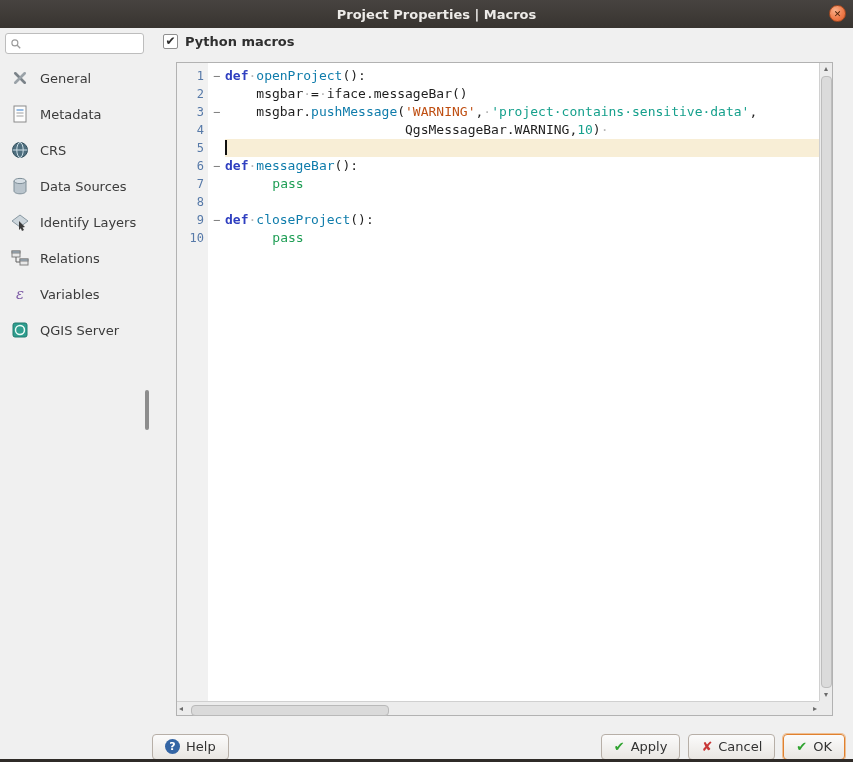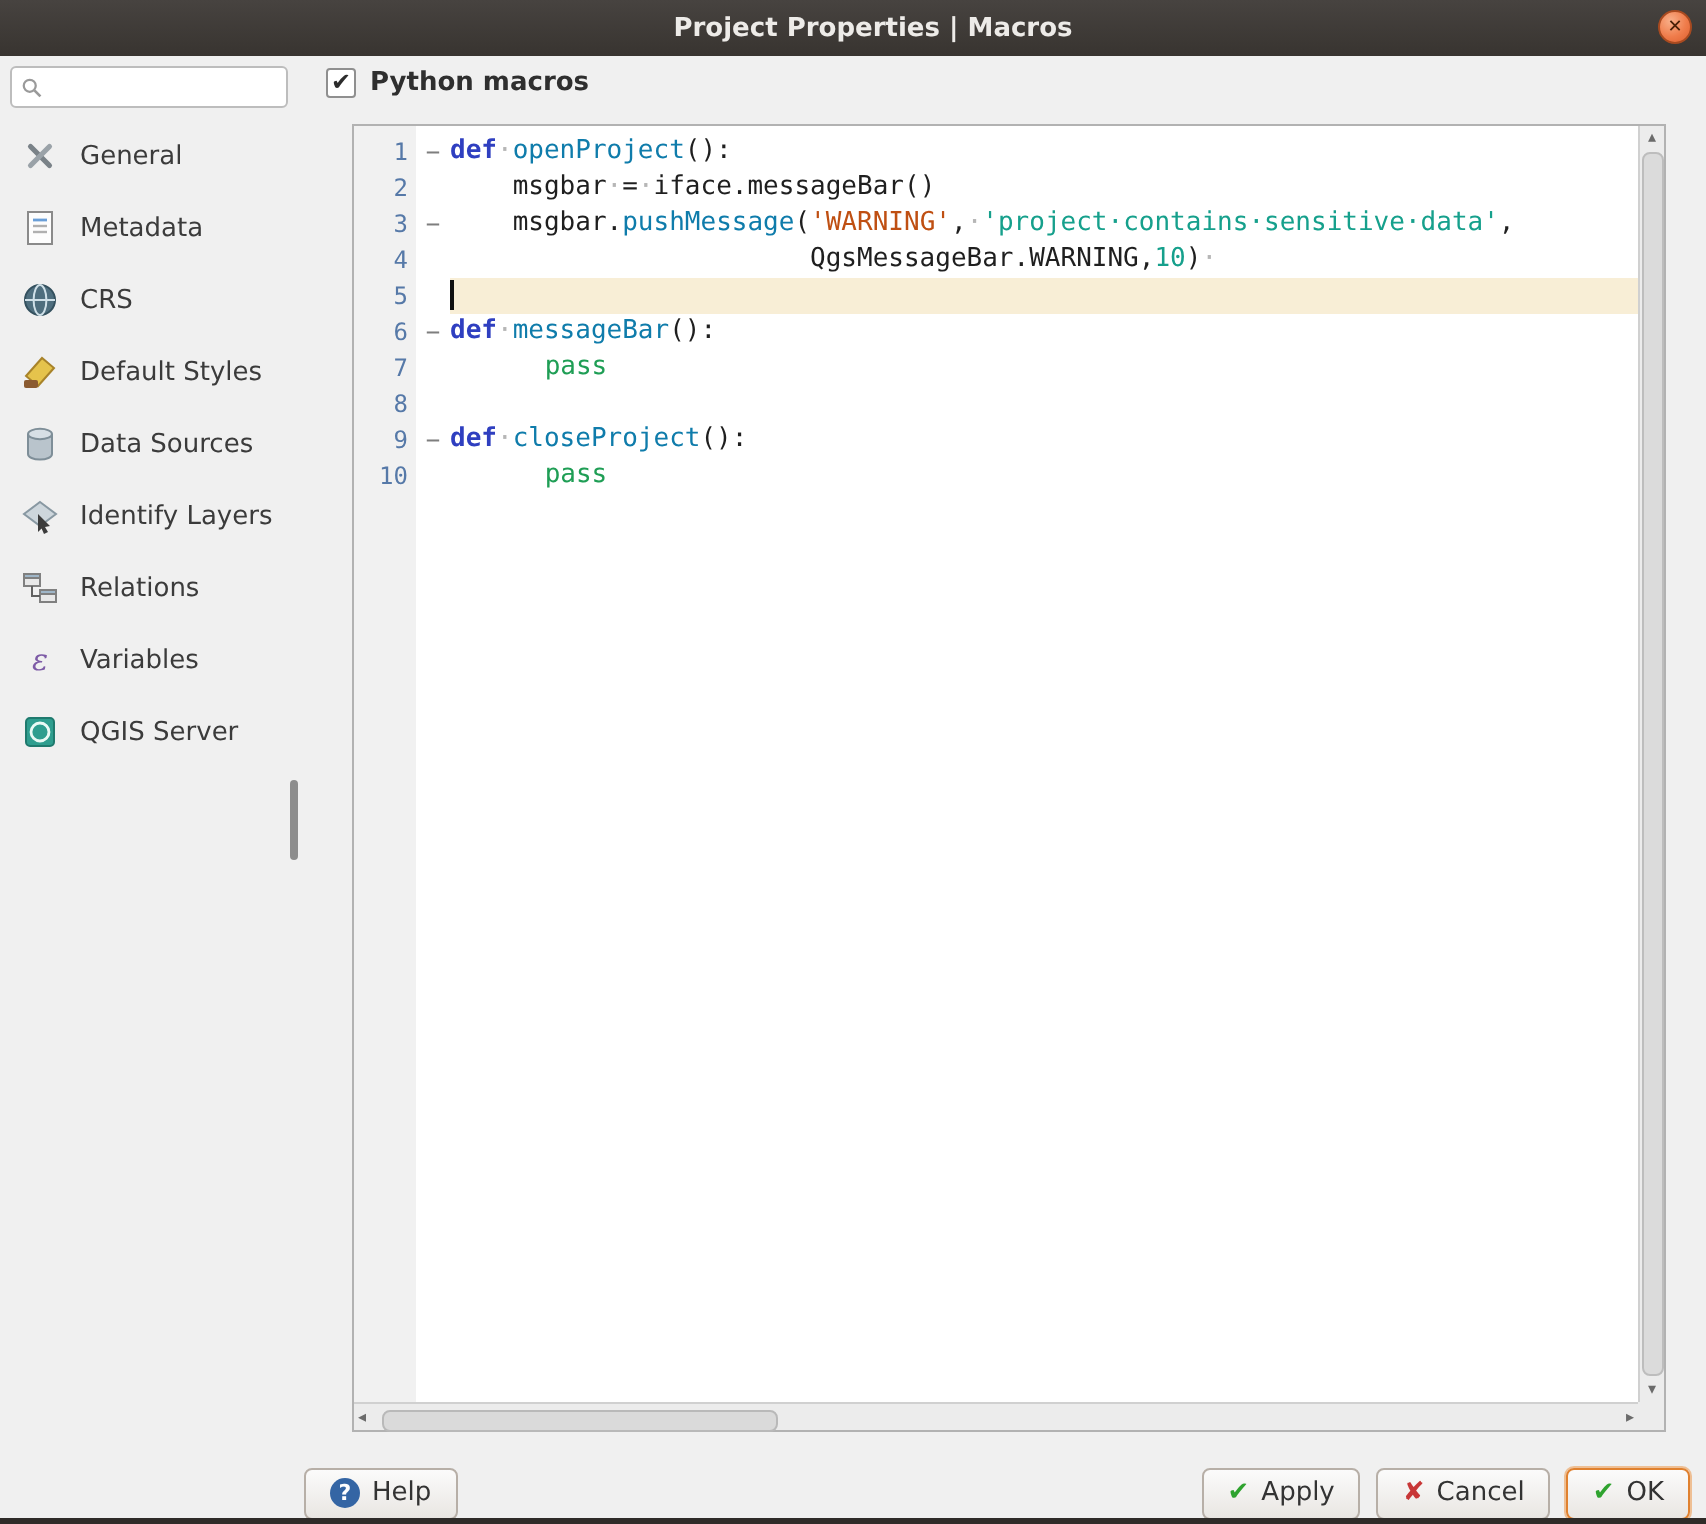--- a/index.html
+++ b/index.html
@@ -134,29 +134,20 @@
               <circle cx="10" cy="10" r="7.5" fill="#4e6e7e" stroke="#33505e"></circle>
               <ellipse cx="10" cy="10" rx="3.2" ry="7.5" fill="none" stroke="#cfe0e8"></ellipse>
               <line x1="2.5" y1="10" x2="17.5" y2="10" stroke="#cfe0e8"></line>
             </svg>
           </span>
           <span class="navlabel">CRS</span>
         </div>
         <div class="navitem">
           <span class="navicon">
             <svg viewBox="0 0 20 20">
-              <path d="M3 12 L11 3 L17 8 L9 17 Z" fill="#e5c34c" stroke="#a8832a"></path>
-              <rect x="2" y="14" width="7" height="4" rx="1" fill="#8a5a30"></rect>
-            </svg>
-          </span>
-          <span class="navlabel">Default Styles</span>
-        </div>
-        <div class="navitem">
-          <span class="navicon">
-            <svg viewBox="0 0 20 20">
               <path d="M4 5 v10 c0 1.6 2.7 2.8 6 2.8 s6 -1.2 6 -2.8 V5" fill="#b9c4cc" stroke="#7e8e98"></path>
               <ellipse cx="10" cy="5" rx="6" ry="2.6" fill="#d7dfe5" stroke="#7e8e98"></ellipse>
             </svg>
           </span>
           <span class="navlabel">Data Sources</span>
         </div>
         <div class="navitem">
           <span class="navicon">
             <svg viewBox="0 0 20 20">
               <path d="M10 3 L18 9 L10 15 L2 9 Z" fill="#cdd6dc" stroke="#8898a2"></path>

